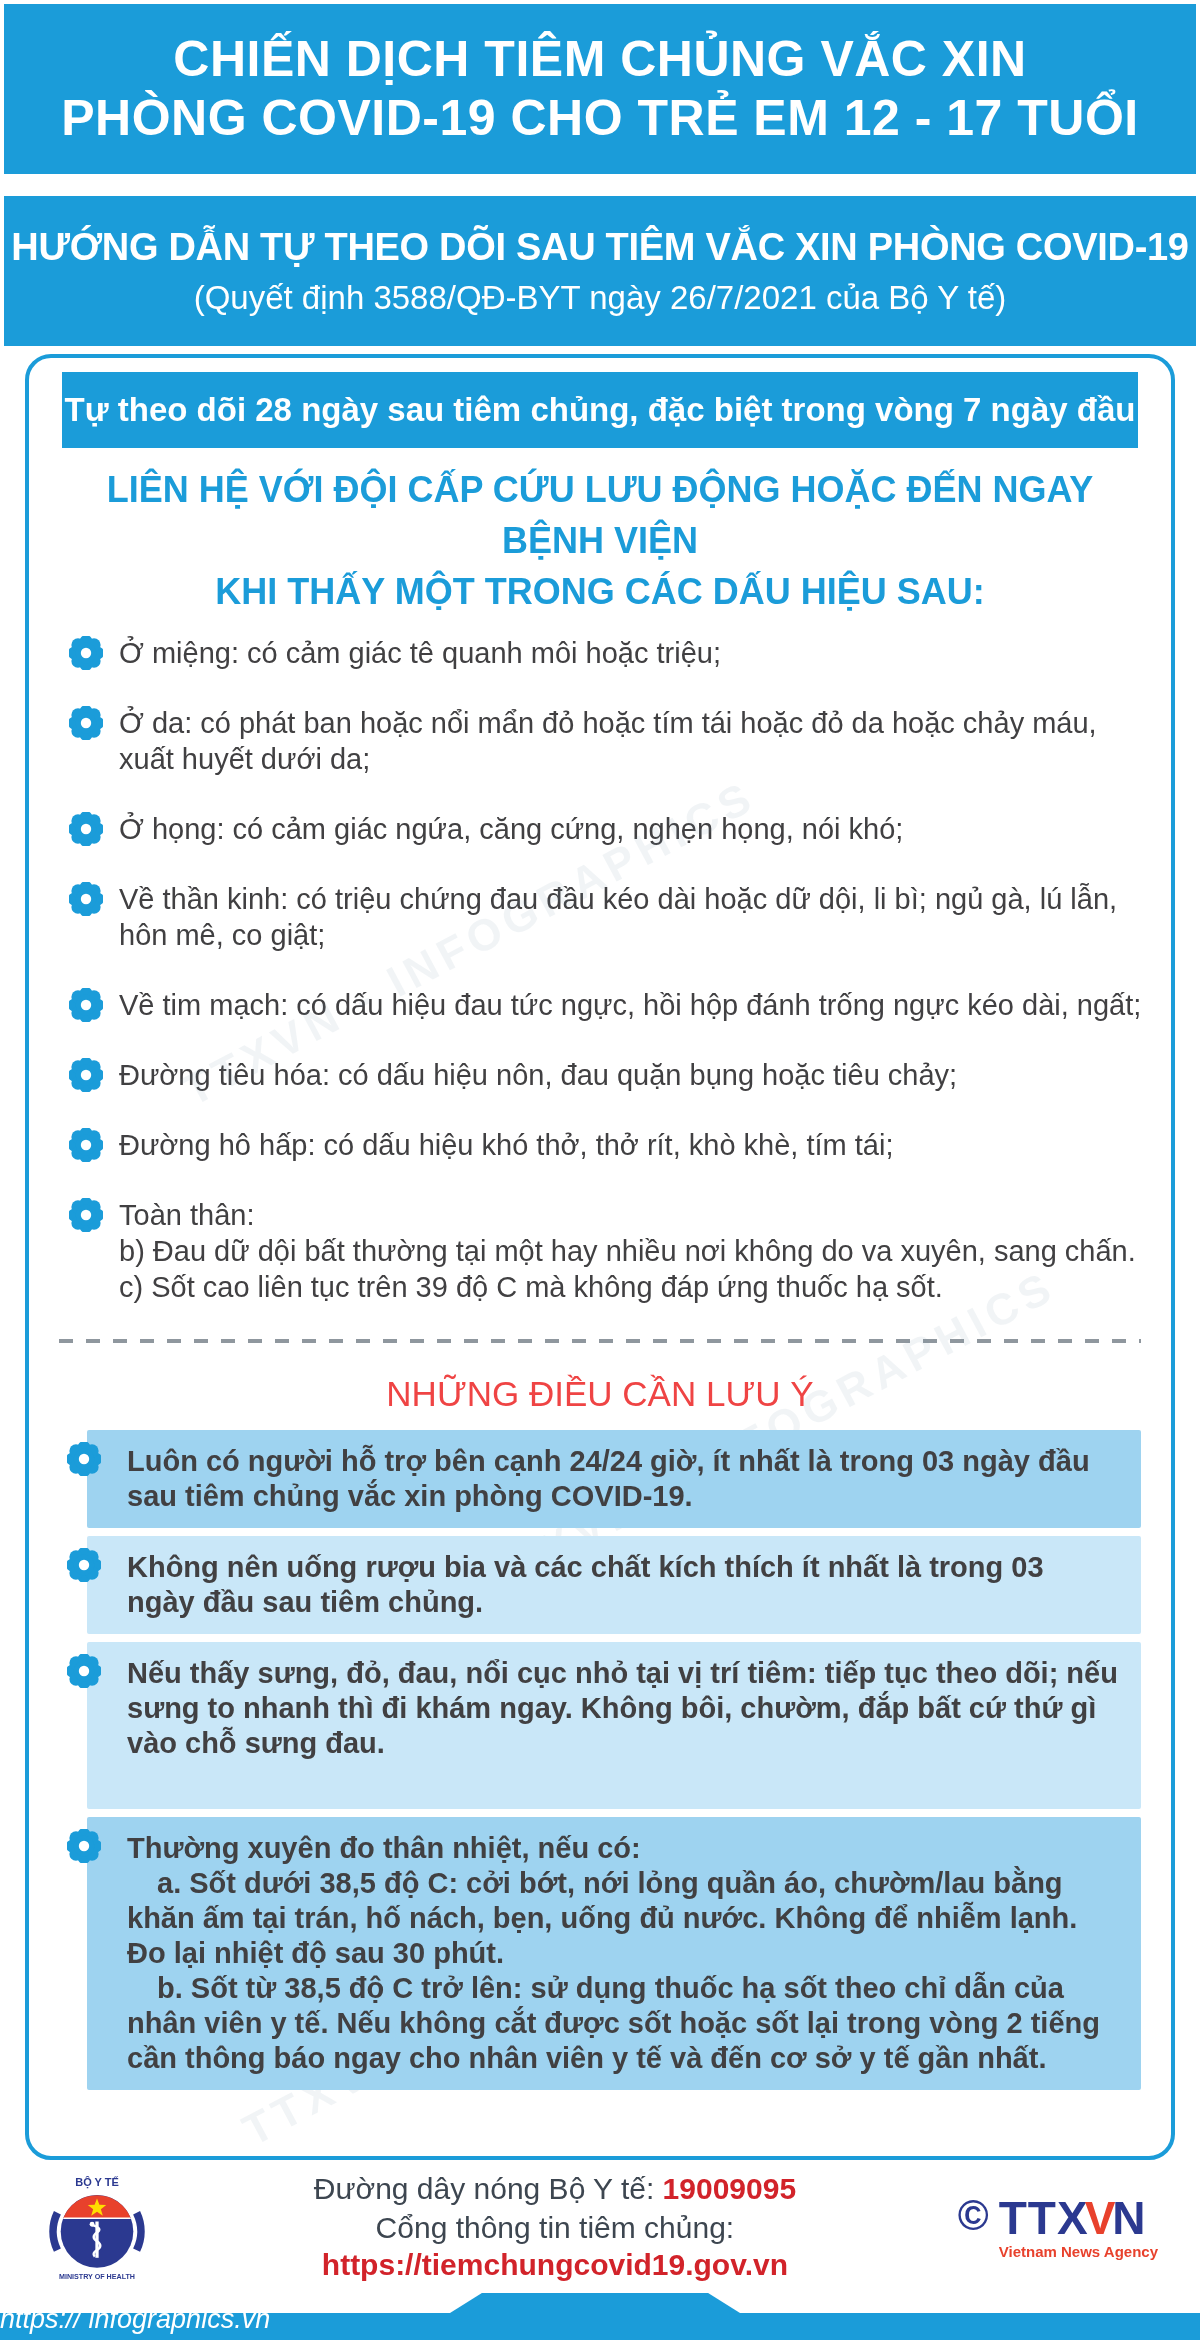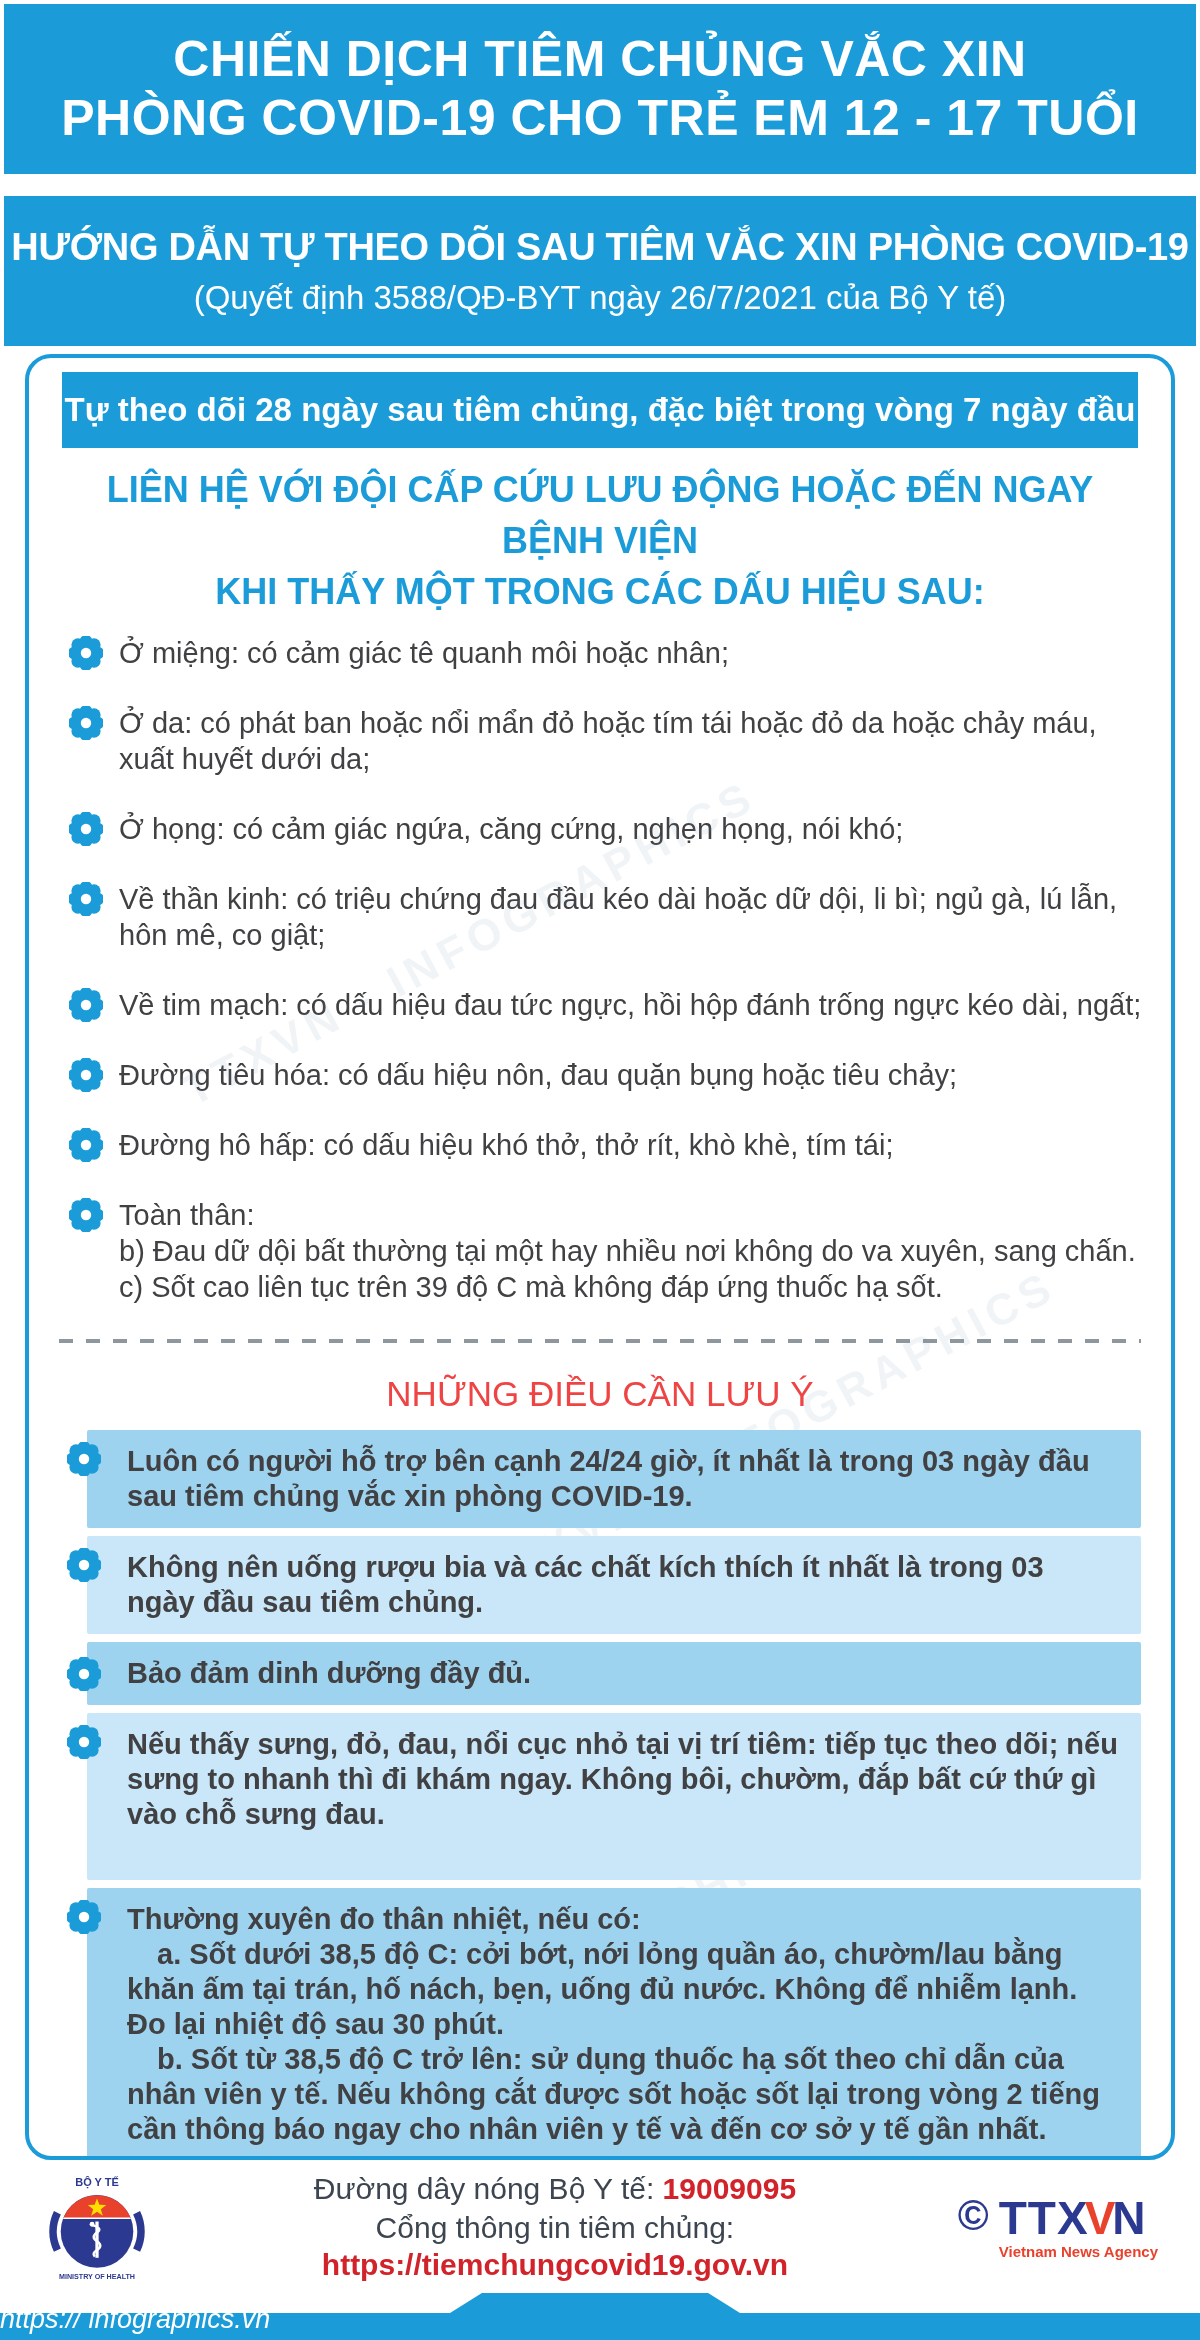--- a/index.html
+++ b/index.html
@@ -88,21 +88,21 @@
             <circle cx="6" cy="18" r="7"></circle>
             <circle cx="30" cy="18" r="7"></circle>
             <circle cx="9.5" cy="9.5" r="7"></circle>
             <circle cx="26.5" cy="9.5" r="7"></circle>
             <circle cx="9.5" cy="26.5" r="7"></circle>
             <circle cx="26.5" cy="26.5" r="7"></circle>
             <circle cx="18" cy="18" r="11"></circle>
           </g>
           <circle cx="18" cy="18" r="5.5" fill="#fff"></circle>
         </svg>
-      <div>Ở miệng: có cảm giác tê quanh môi hoặc nhân;</div>
+      <div>Ở miệng: có cảm giác tê quanh môi hoặc triệu;</div>
     </li>
     <li>
       <svg class="bi" width="34" height="34" viewBox="0 0 36 36">
           <g fill="#1B9CD9">
             <circle cx="18" cy="6" r="7"></circle>
             <circle cx="18" cy="30" r="7"></circle>
             <circle cx="6" cy="18" r="7"></circle>
             <circle cx="30" cy="18" r="7"></circle>
             <circle cx="9.5" cy="9.5" r="7"></circle>
             <circle cx="26.5" cy="9.5" r="7"></circle>
@@ -253,37 +253,20 @@
             <circle cx="30" cy="18" r="7"></circle>
             <circle cx="9.5" cy="9.5" r="7"></circle>
             <circle cx="26.5" cy="9.5" r="7"></circle>
             <circle cx="9.5" cy="26.5" r="7"></circle>
             <circle cx="26.5" cy="26.5" r="7"></circle>
             <circle cx="18" cy="18" r="11"></circle>
           </g>
           <circle cx="18" cy="18" r="5.5" fill="#fff"></circle>
         </svg>
       <div>Không nên uống rượu bia và các chất kích thích ít nhất là trong 03 ngày đầu sau tiêm chủng.</div>
-    </li>
-    <li class="m c">
-      <svg class="bi" width="34" height="34" viewBox="0 0 36 36">
-          <g fill="#1B9CD9">
-            <circle cx="18" cy="6" r="7"></circle>
-            <circle cx="18" cy="30" r="7"></circle>
-            <circle cx="6" cy="18" r="7"></circle>
-            <circle cx="30" cy="18" r="7"></circle>
-            <circle cx="9.5" cy="9.5" r="7"></circle>
-            <circle cx="26.5" cy="9.5" r="7"></circle>
-            <circle cx="9.5" cy="26.5" r="7"></circle>
-            <circle cx="26.5" cy="26.5" r="7"></circle>
-            <circle cx="18" cy="18" r="11"></circle>
-          </g>
-          <circle cx="18" cy="18" r="5.5" fill="#fff"></circle>
-        </svg>
-      <div>Bảo đảm dinh dưỡng đầy đủ.</div>
     </li>
     <li class="l pad">
       <svg class="bi" width="34" height="34" viewBox="0 0 36 36">
           <g fill="#1B9CD9">
             <circle cx="18" cy="6" r="7"></circle>
             <circle cx="18" cy="30" r="7"></circle>
             <circle cx="6" cy="18" r="7"></circle>
             <circle cx="30" cy="18" r="7"></circle>
             <circle cx="9.5" cy="9.5" r="7"></circle>
             <circle cx="26.5" cy="9.5" r="7"></circle>

